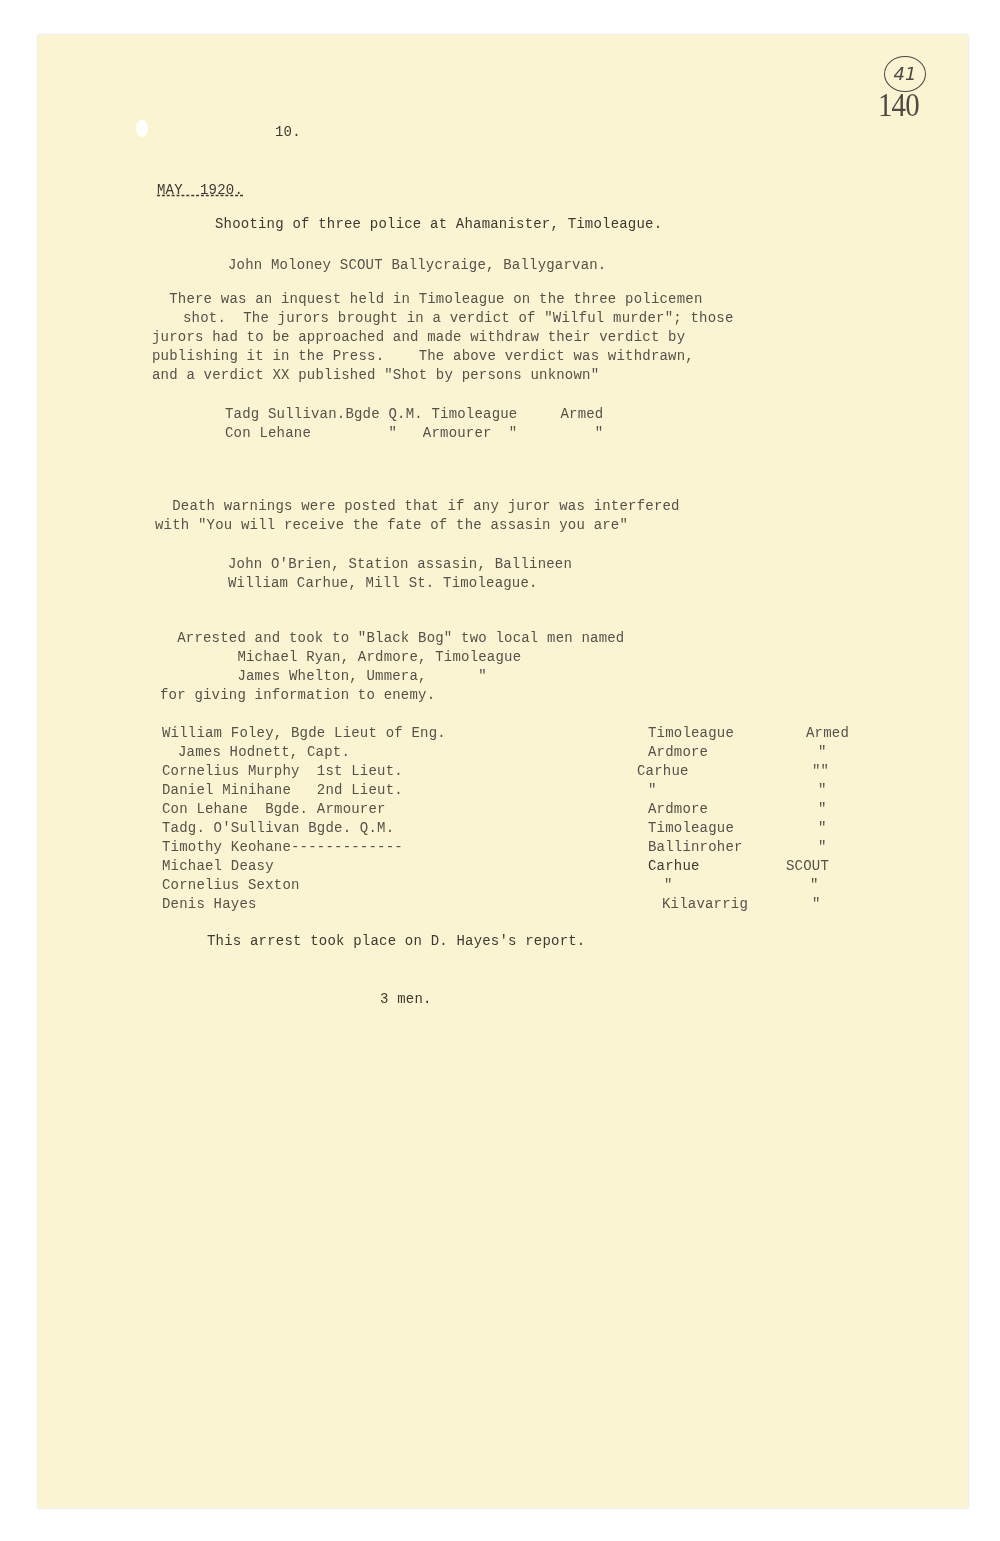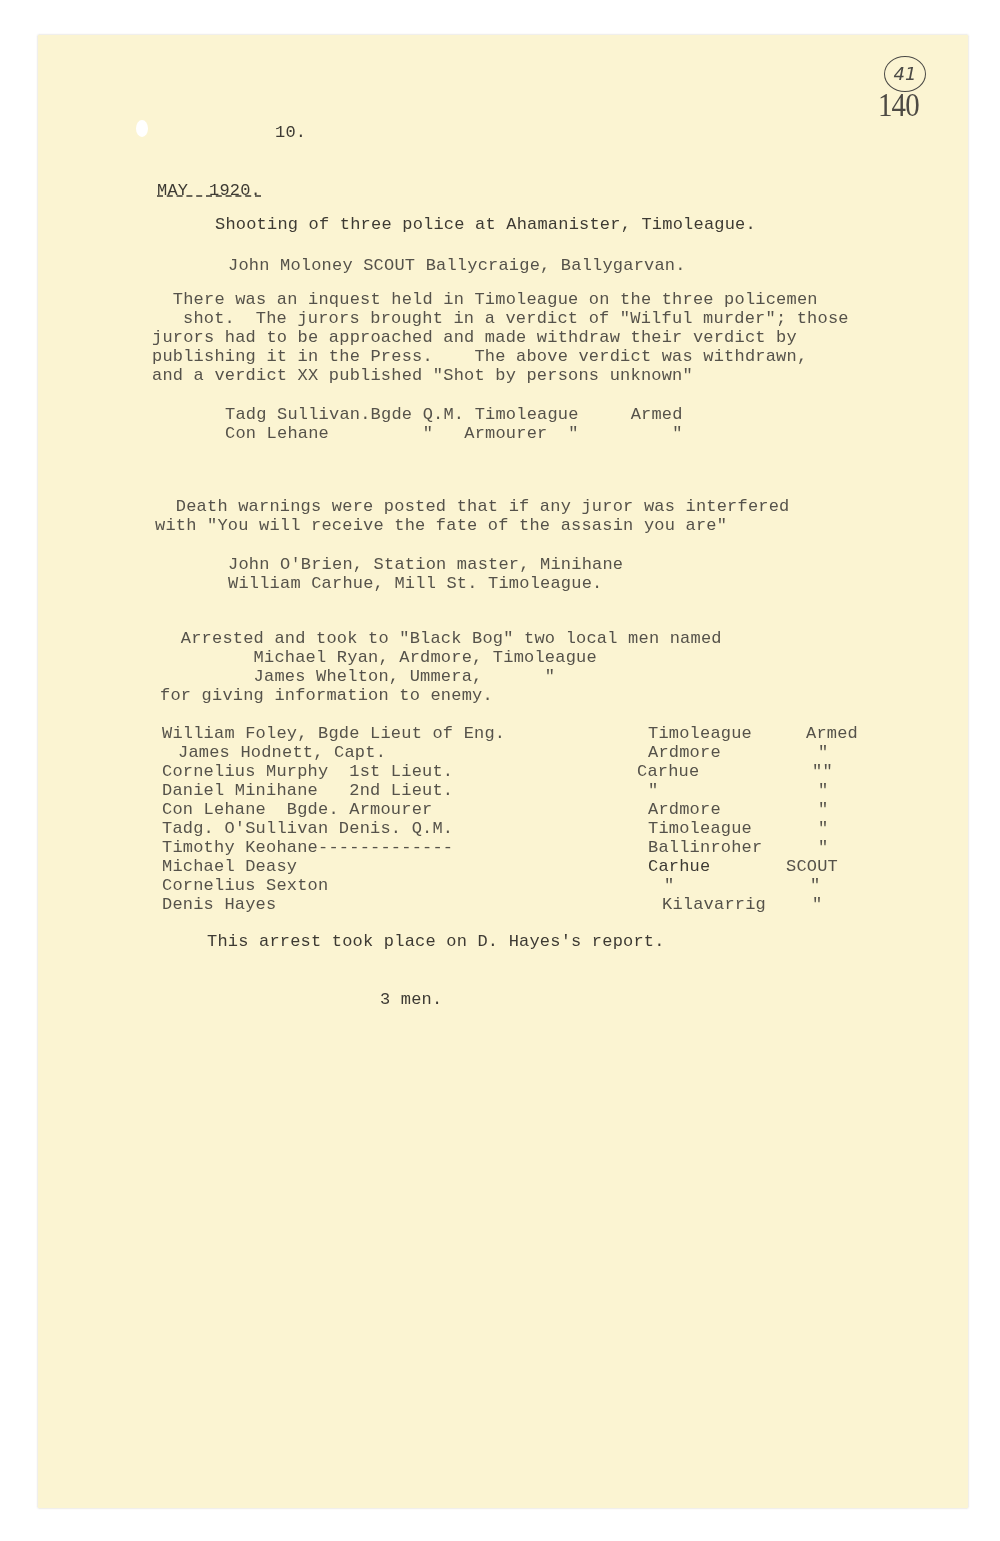--- a/index.html
+++ b/index.html
@@ -11,21 +11,21 @@
     position: absolute; left: 38px; top: 35px; width: 930px; height: 1473px;
     background: #fbf4d2;
     box-shadow: 0 0 2px rgba(120,110,80,0.35);
   }
   .punch-hole {
     position: absolute; left: 136px; top: 120px; width: 12px; height: 17px;
     background: #ffffff; border-radius: 50%;
   }
   .t {
     position: absolute; white-space: pre; color: #55524a;
-    font-size: 17px; line-height: 19px; letter-spacing: 0.2px;
+    font-size: 14px; line-height: 19px; letter-spacing: 0.2px;
   }
   .dark { color: #3d3a33; }
   .underline { text-decoration: underline; text-decoration-style: dashed; }
   .circled-num {
     position: absolute; left: 884px; top: 56px; width: 40px; height: 34px;
     border: 1.5px solid #4b4a46; border-radius: 50%;
     font-family: "DejaVu Sans", sans-serif; font-style: italic; font-size: 18px;
     color: #4b4a46; text-align: center; line-height: 34px;
   }
   .folio {
@@ -61,21 +61,21 @@
   <div class="t" style="left:225px; top:405px;">Tadg Sullivan.Bgde Q.M. Timoleague     Armed</div>
   <div class="t" style="left:225px; top:424px;">Con Lehane         "   Armourer  "         "</div>
 </div>
 
 <div>
   <div class="t" style="left:155px; top:497px;">  Death warnings were posted that if any juror was interfered</div>
   <div class="t" style="left:155px; top:516px;">with "You will receive the fate of the assasin you are"</div>
 </div>
 
 <div>
-  <div class="t" style="left:228px; top:555px;">John O'Brien, Station master, Minihane</div>
+  <div class="t" style="left:228px; top:555px;">John O'Brien, Station assasin, Ballineen</div>
   <div class="t" style="left:228px; top:574px;">William Carhue, Mill St. Timoleague.</div>
 </div>
 
 <div>
   <div class="t" style="left:160px; top:629px;">  Arrested and took to "Black Bog" two local men named</div>
   <div class="t" style="left:160px; top:648px;">         Michael Ryan, Ardmore, Timoleague</div>
   <div class="t" style="left:160px; top:667px;">         James Whelton, Ummera,      "</div>
   <div class="t" style="left:160px; top:686px;">for giving information to enemy.</div>
 </div>
 
@@ -99,21 +99,21 @@
     <div class="t" style="left:162px; top:781px;">Daniel Minihane   2nd Lieut.</div>
     <div class="t" style="left:648px; top:781px;">"</div>
     <div class="t" style="left:818px; top:781px;">"</div>
   </div>
   <div>
     <div class="t" style="left:162px; top:800px;">Con Lehane  Bgde. Armourer</div>
     <div class="t" style="left:648px; top:800px;">Ardmore</div>
     <div class="t" style="left:818px; top:800px;">"</div>
   </div>
   <div>
-    <div class="t" style="left:162px; top:819px;">Tadg. O'Sullivan Denis. Q.M.</div>
+    <div class="t" style="left:162px; top:819px;">Tadg. O'Sullivan Bgde. Q.M.</div>
     <div class="t" style="left:648px; top:819px;">Timoleague</div>
     <div class="t" style="left:818px; top:819px;">"</div>
   </div>
   <div>
     <div class="t" style="left:162px; top:838px;">Timothy Keohane-------------</div>
     <div class="t" style="left:648px; top:838px;">Ballinroher</div>
     <div class="t" style="left:818px; top:838px;">"</div>
   </div>
   <div>
     <div class="t" style="left:162px; top:857px;">Michael Deasy</div>

